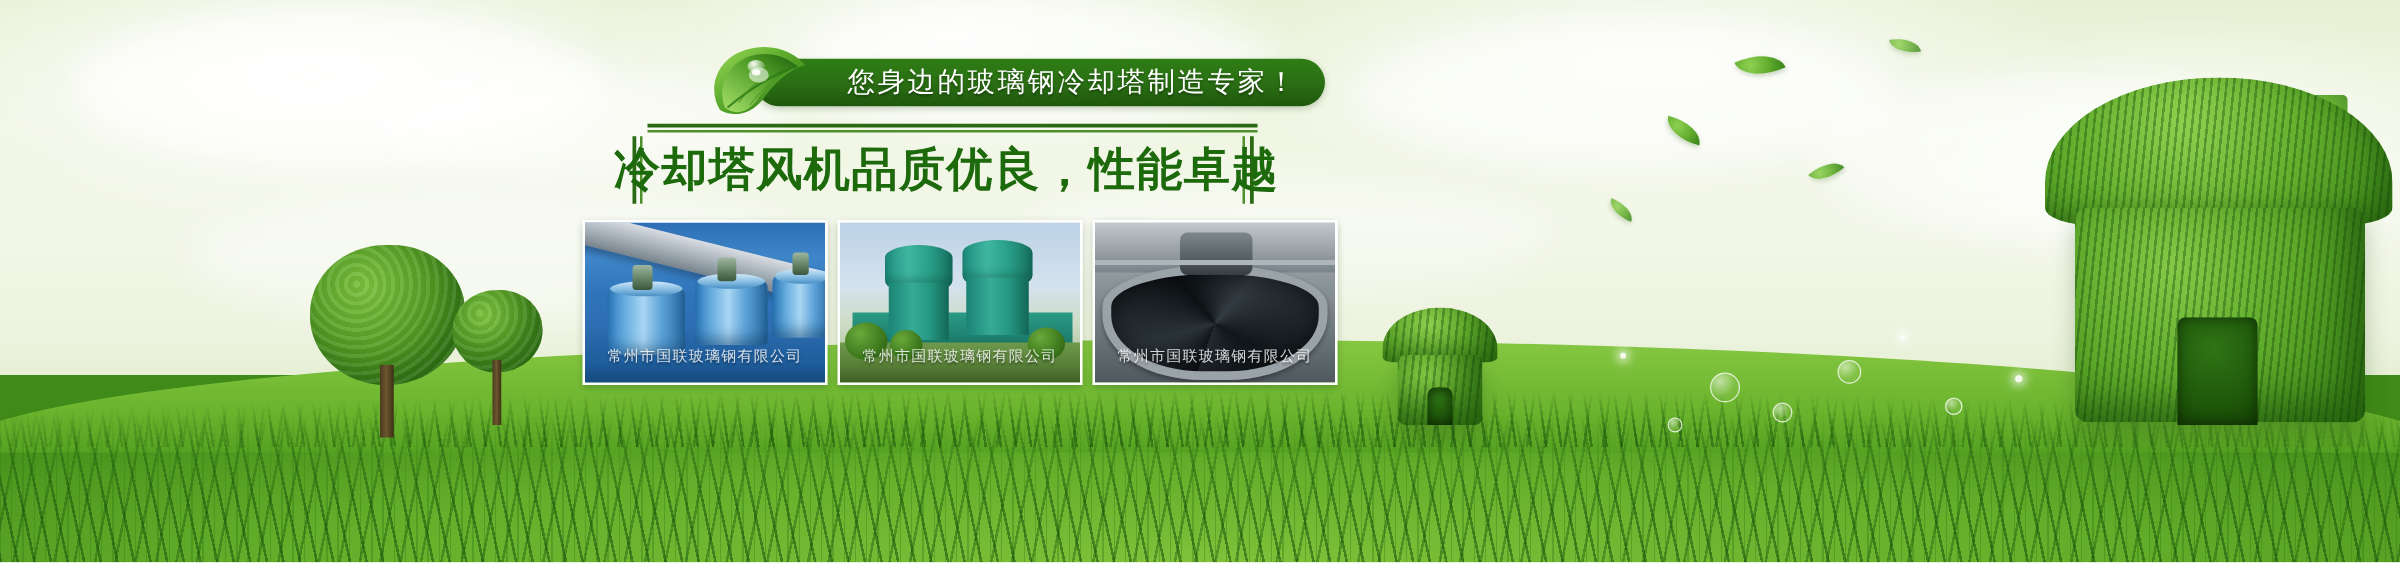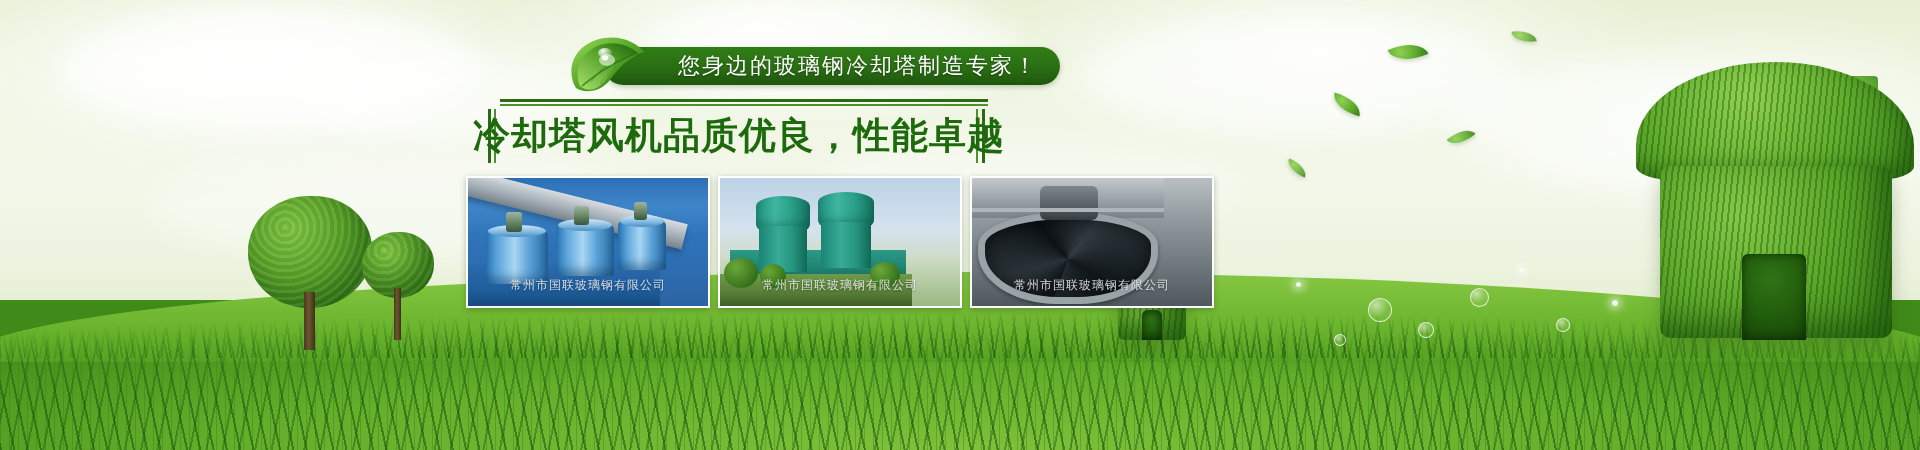--- a/index.html
+++ b/index.html
@@ -223,21 +223,21 @@
     top: 34px;
     width: 92px;
     height: 62px;
     z-index: 7;
     pointer-events: none;
   }
 
   
   .headline-wrap {
     position: absolute;
-    left: 488px;
+    left: 506px;
     top: 99px;
     width: 500px;
     height: 64px;
     z-index: 6;
   }
   .hl-rule-top {
     position: absolute;
     left: 12px; top: 0;
     width: 488px; height: 3px;
     background: #2a6a12;
@@ -298,21 +298,20 @@
     gap: 8px;
     z-index: 5;
   }
   .photo {
     position: relative;
     width: 192px;
     height: 128px;
     overflow: hidden;
     border: 2px solid #ffffff;
     box-shadow: 0 2px 6px rgba(30,60,20,0.3);
-    padding-left: 48px;
   }
   .photo .wm {
     position: absolute;
     left: 0; right: 0;
     bottom: 12px;
     text-align: center;
     color: rgba(255,255,255,0.82);
     font-size: 12px;
     letter-spacing: 1px;
     white-space: nowrap;

